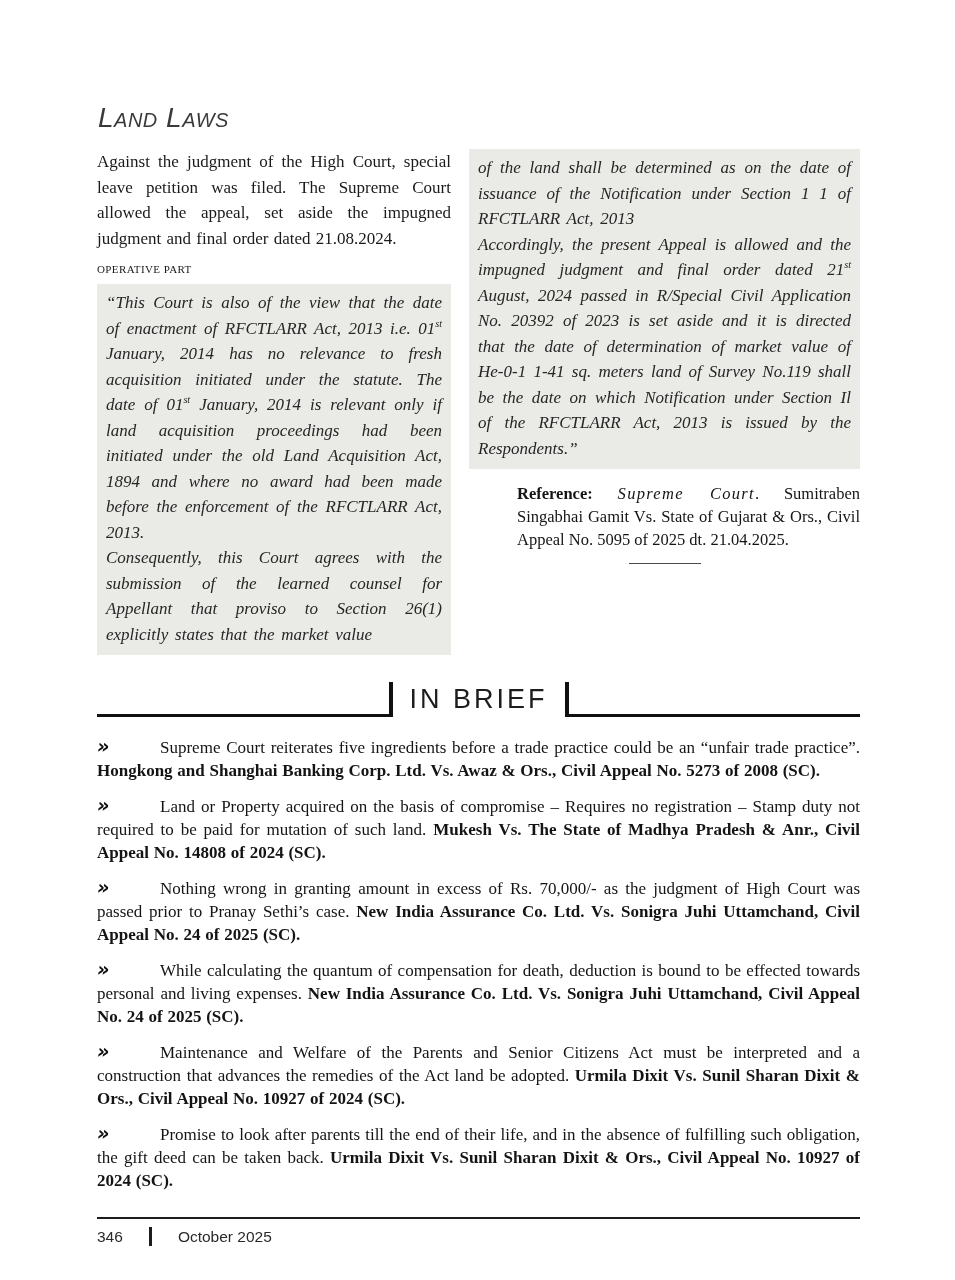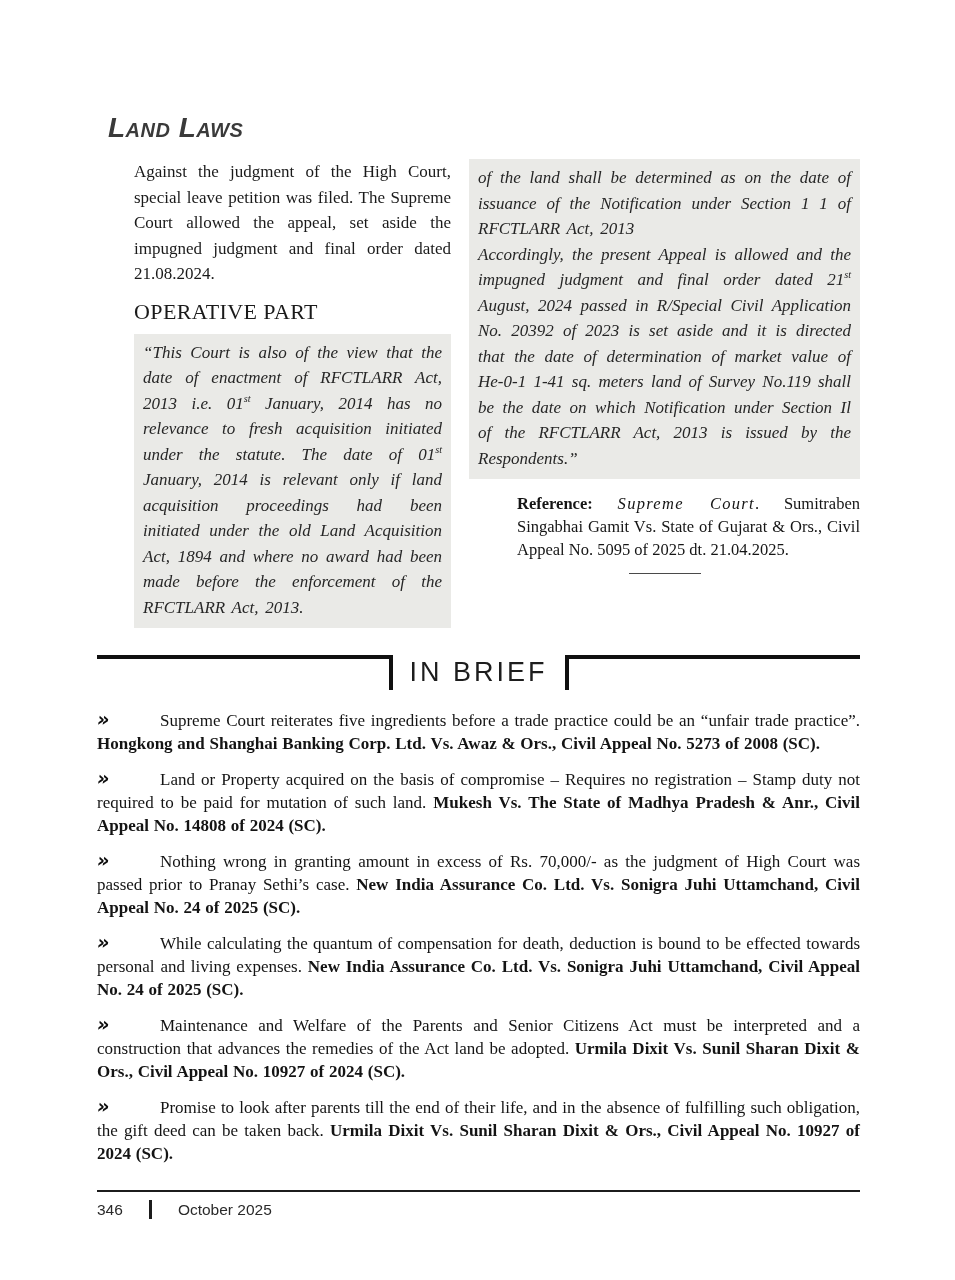--- a/index.html
+++ b/index.html
@@ -6,37 +6,37 @@
   body{
     width:955px;height:1280px;background:#ffffff;
     font-family:"Liberation Serif", serif;color:#1a1a1a;
     position:relative;overflow:hidden;
   }
   .content{width:763px;margin-left:97px;padding-top:101px;}
 
   
   .section-title{
     font-family:"Liberation Sans", sans-serif;
-    font-style:italic;font-weight:700;
+    font-style:italic;font-weight:400;
     font-variant:small-caps;
     font-size:28px;line-height:32px;
-    letter-spacing:0.5px;color:#3a3a3a;margin:11px;
+    letter-spacing:0.5px;color:#3a3a3a;margin:1px;
   }
 
   
   .cols{display:flex;gap:18px;margin-top:15px;align-items:flex-start;}
-  .col-left{width:396px;margin-left:37px;}
+  .col-left{width:396px;}
   .col-right{width:416px;}
 
   .intro{
     margin:0;font-size:17px;line-height:25.5px;
     text-align:justify;word-spacing:1px;
   }
   .operative{
-    margin:12px 0 0 0;font-size:22px;font-weight:400;
+    margin:12px 0 0 0;font-size:11px;font-weight:400;
     letter-spacing:0.4px;
   }
   .gray{
     background:#eaeae7;padding:6px 9px 8px 9px;margin-top:9px;
   }
   .gray.first{margin-top:0;}
   .gray p{
     margin:0;font-style:italic;font-size:17px;line-height:25.5px;
     text-align:justify;color:#262626;word-spacing:2.5px;
   }
@@ -48,21 +48,21 @@
     margin:13px 0 0 48px;width:343px;
     font-size:16.5px;line-height:23px;text-align:justify;
     color:#151515;
   }
   .end-rule{
     width:72px;height:0;border-top:1.6px solid #4a4a4a;
     margin:12px auto 0 auto;
   }
 
   
-  .inbrief-head{display:flex;align-items:flex-start;margin-top:27px;}
+  .inbrief-head{display:flex;align-items:flex-end;margin-top:27px;}
   .ib-rule{flex:1;height:3.5px;background:#101010;}
   .ib-title{
     border-left:4px solid #101010;border-right:4px solid #101010;
     padding:1px 17px;margin:0;
     font-family:"Liberation Sans", sans-serif;font-weight:400;
     font-size:27px;line-height:33px;letter-spacing:3px;color:#1d1d1d;
     white-space:nowrap;
   }
 
   
@@ -92,20 +92,21 @@
 <div class="content">
 
   <h1 class="section-title">Land Laws</h1>
 
   <div class="cols">
     <div class="col-left">
       <p class="intro">Against the judgment of the High Court, special leave petition was filed. The Supreme Court allowed the appeal, set aside the impugned judgment and final order dated 21.08.2024.</p>
       <h3 class="operative">OPERATIVE PART</h3>
       <div class="gray">
         <p><span>“This Court is also of the view that the date of enactment of RFCTLARR Act, 2013 i.e. 01</span><span class="r-sup">st</span><span> January, 2014 has no relevance to fresh acquisition initiated under the statute. The date of 01</span><span class="r-sup">st</span><span> January, 2014 is relevant only if land acquisition proceedings had been initiated under the old Land Acquisition Act, 1894 and where no award had been made before the enforcement of the RFCTLARR Act, 2013.</span></p>
+        <p><span>Consequently, this Court agrees with the submission of the learned counsel for Appellant that proviso to Section 26(1) explicitly states that the market value</span></p>
       </div>
     </div>
     <div class="col-right">
       <div class="gray first">
         <p><span>of the land shall be determined as on the date of issuance of the Notification under Section 1 1 of RFCTLARR Act, 2013</span></p>
         <p><span>Accordingly, the present Appeal is allowed and the impugned judgment and final order dated 21</span><span class="r-sup">st</span><span> August, 2024 passed in R/Special Civil Application No. 20392 of 2023 is set aside and it is directed that the date of determination of market value of He-0-1 1-41 sq. meters land of Survey No.119 shall be the date on which Notification under Section Il of the RFCTLARR Act, 2013 is issued by the Respondents.”</span></p>
       </div>
       <div class="reference"><span class="r-b">Reference: </span><span class="r-isp">Supreme Court</span><span>. Sumitraben Singabhai Gamit Vs. State of Gujarat &amp; Ors., Civil Appeal No. 5095 of 2025 dt. 21.04.2025.</span></div>
       <div class="end-rule"></div>
     </div>

